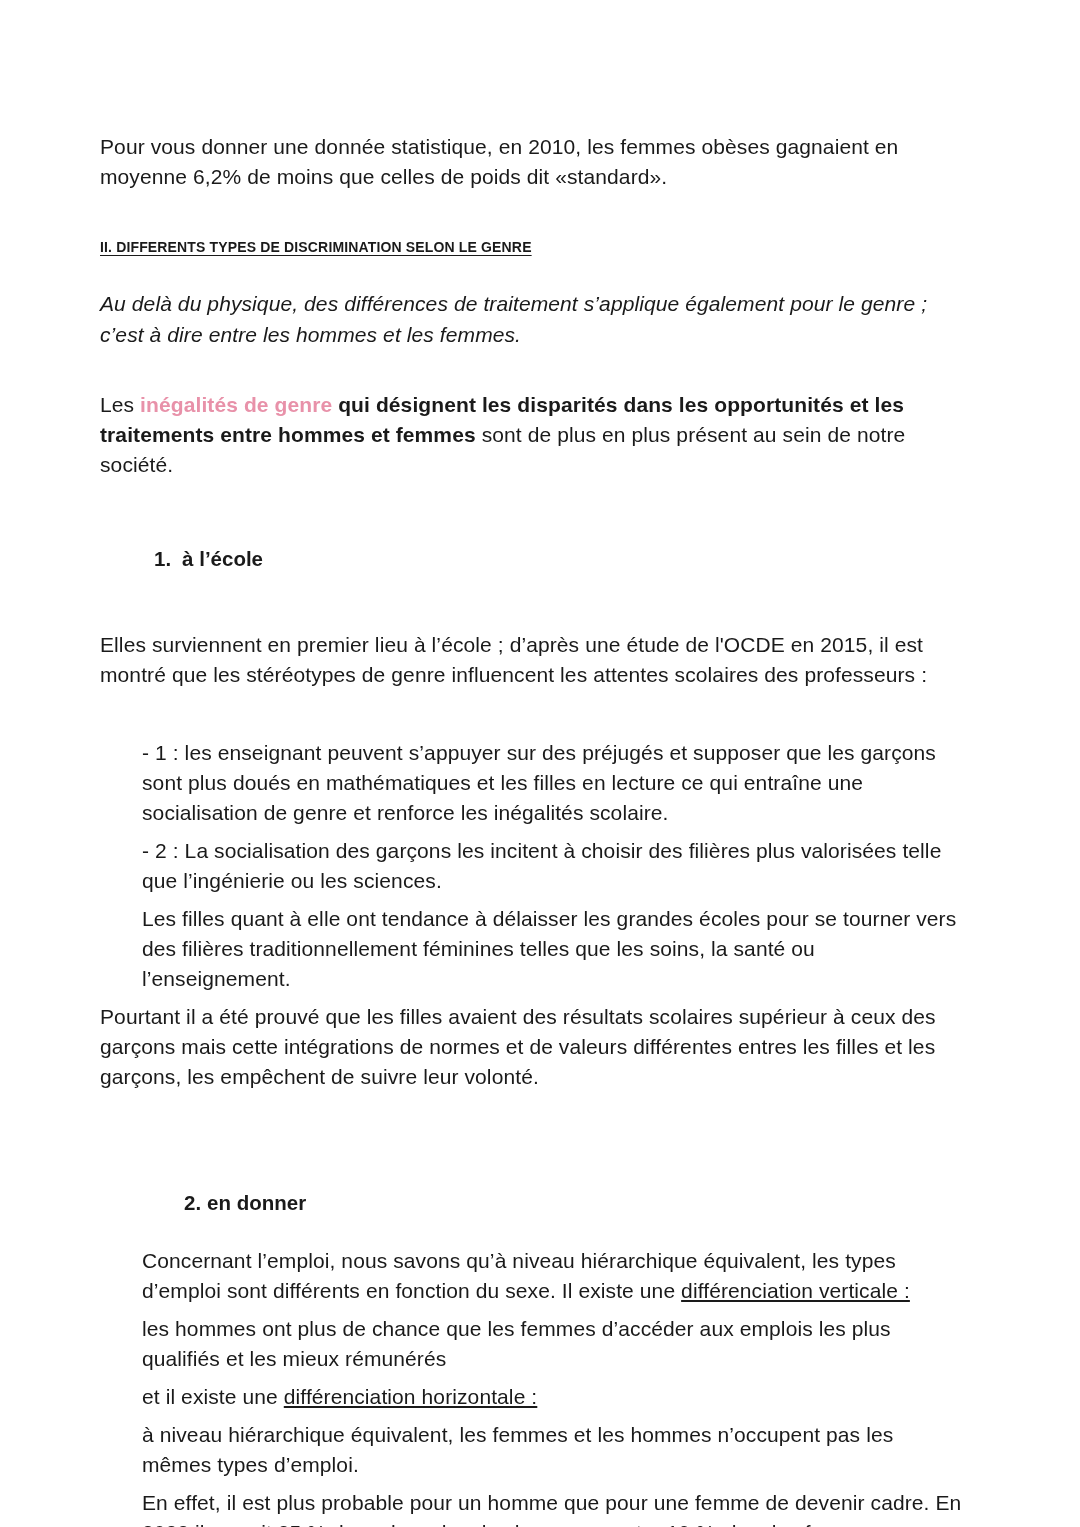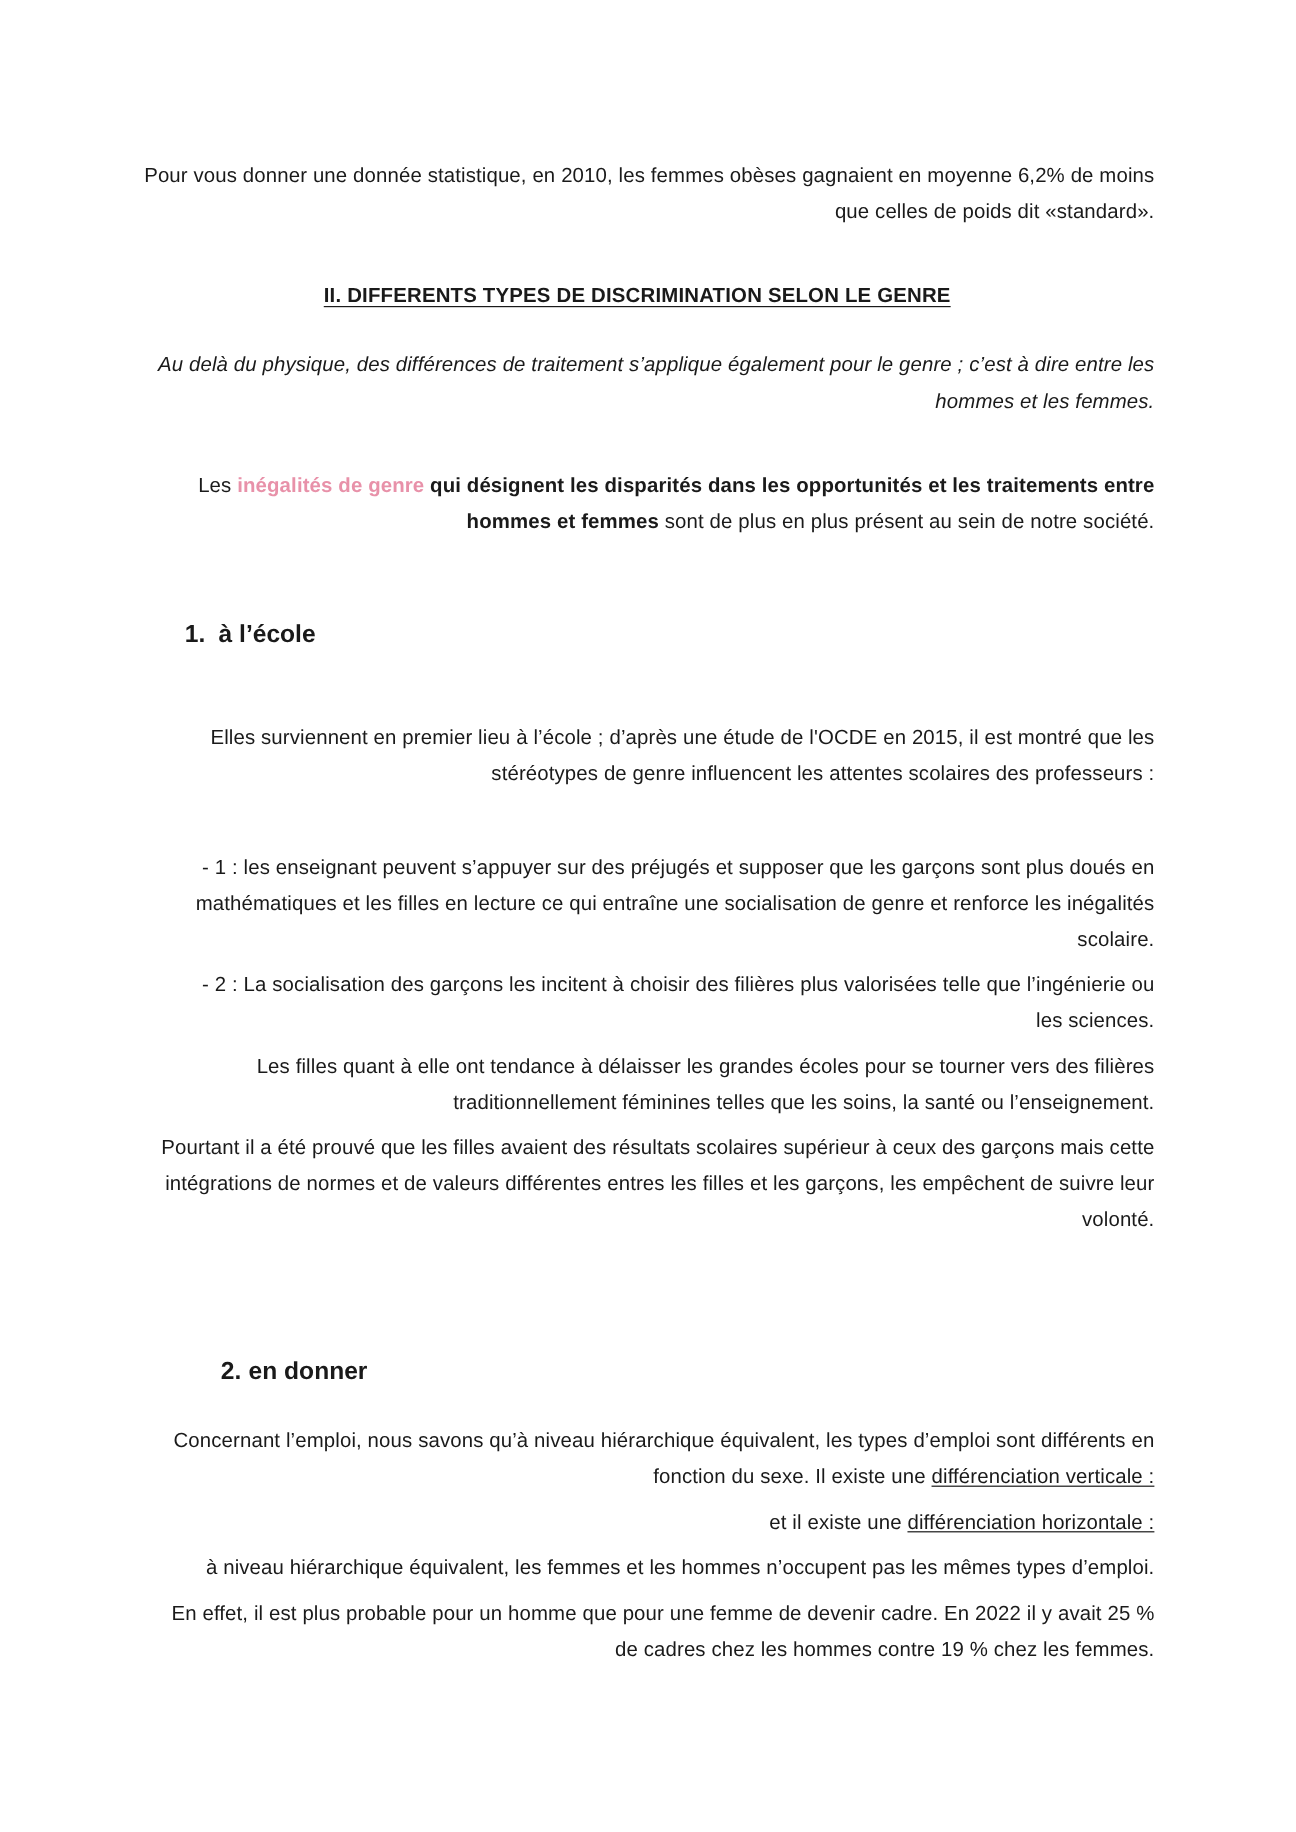--- a/index.html
+++ b/index.html
@@ -20,46 +20,44 @@
     height: 1527px;
     background: #ffffff;
     box-sizing: border-box;
     padding: 132px 112px 60px 100px;
   }
   .doc-body {
     width: 862px;
   }
   p {
     margin: 0;
-    font-size: 17px;
+    font-size: 21px;
     line-height: 30px;
     letter-spacing: 0.1px;
-    text-align: right;
   }
   .para {
     margin-bottom: 22px;
   }
   .para-tight {
     margin-bottom: 8px;
     margin-left: 42px;
   }
   .gap-lg { height: 26px; }
   .gap-md { height: 18px; }
   .gap-xl { height: 40px; }
   .gap-xxl { height: 58px; }
 
   h2.section-heading {
     margin: 0;
-    font-size: 17px;
+    font-size: 14px;
     line-height: 30px;
     font-weight: bold;
     text-decoration: underline;
     text-underline-offset: 3px;
     letter-spacing: 0.15px;
-    text-align: center;
   }
   .italic-para {
     font-style: italic;
     line-height: 31px;
   }
   .accent {
     color: #E891A9;
     font-weight: bold;
   }
   .bold {
@@ -124,20 +122,21 @@
     <p class="para">Pourtant il a été prouvé que les filles avaient des résultats scolaires supérieur à ceux des garçons mais cette intégrations de normes et de valeurs différentes entres les filles et les garçons, les empêchent de suivre leur volonté.</p>
 
     <div class="gap-xxl"></div>
 
     <h3 class="subheading subheading-2"><span class="num">2.</span><span>en donner</span></h3>
 
     <div style="height:12px"></div>
 
     <p class="para-tight"><span>Concernant l’emploi, nous savons qu’à niveau hiérarchique équivalent, les types d’emploi sont différents en fonction du sexe. Il existe une </span><span class="u">différenciation verticale :</span></p>
 
+    <p class="para-tight">les hommes ont plus de chance que les femmes d’accéder aux emplois les plus qualifiés et les mieux rémunérés</p>
 
     <p class="para-tight"><span>et il existe une </span><span class="u">différenciation horizontale :</span></p>
 
     <p class="para-tight">à niveau hiérarchique équivalent, les femmes et les hommes n’occupent pas les mêmes types d’emploi.</p>
 
     <p class="para-tight">En effet, il est plus probable pour un homme que pour une femme de devenir cadre. En 2022 il y avait 25 % de cadres chez les hommes contre 19 % chez les femmes.</p>
 
   </div>
 </div>
 

